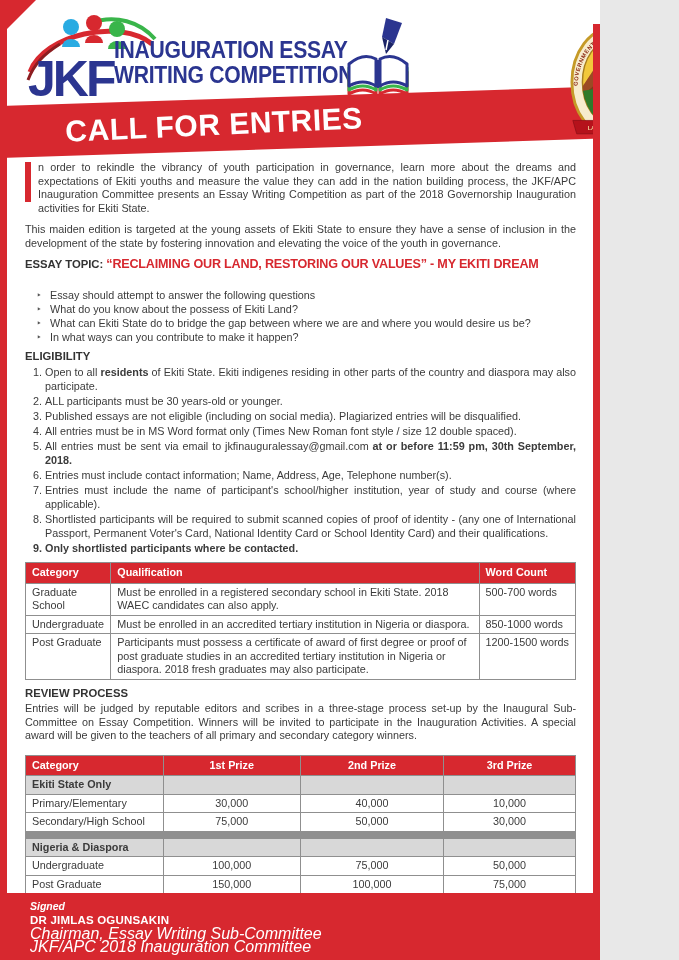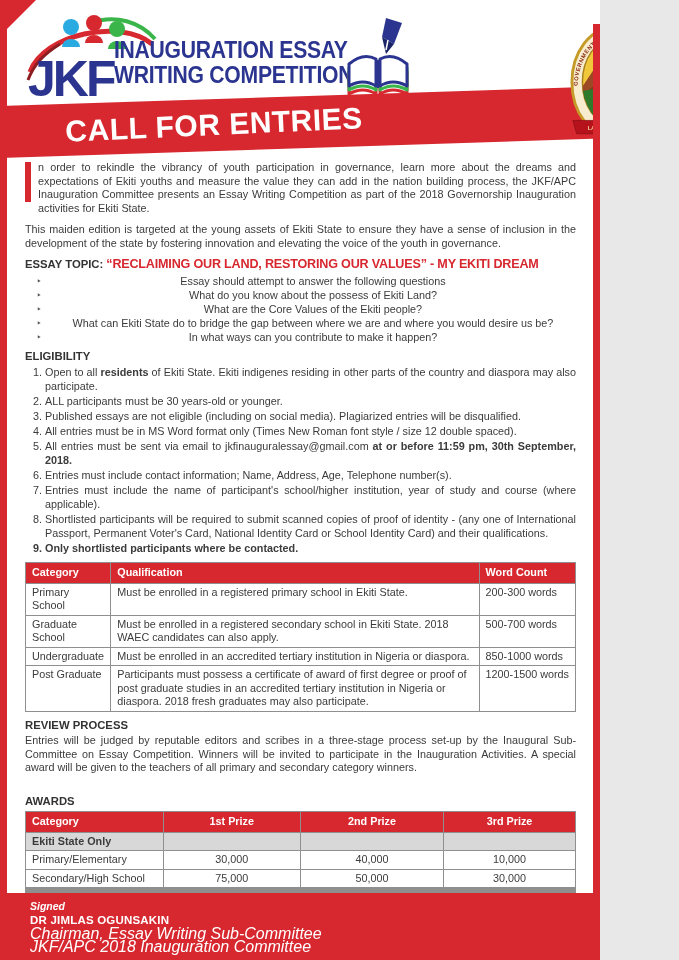--- a/index.html
+++ b/index.html
@@ -27,24 +27,24 @@
   .seal{position:absolute;left:570px;top:24px;z-index:4;}
 
   .banner-text{position:absolute;left:46px;top:108px;width:336px;z-index:3;text-align:center;
     color:#fff;font-weight:bold;font-size:30px;letter-spacing:0.5px;transform:rotate(-2.6deg);white-space:nowrap;}
 
   
   .content{position:absolute;left:25px;right:24px;top:161px;z-index:2;color:var(--ink);font-size:10.8px;line-height:13.5px;}
   .dropbar{float:left;width:6px;height:40px;background:var(--red);margin:1px 7px 0 0;}
   p.para{margin:0 0 8px;text-align:justify;}
 
-  .topic-line{margin:2px 0 2px;white-space:nowrap;}
+  .topic-line{margin:2px 0 16px;white-space:nowrap;}
   .topic-label{font-weight:bold;color:#333;font-size:11.3px;}
   .topic-title{font-weight:bold;color:var(--red);font-size:12.6px;letter-spacing:-0.2px;}
-  ul.qs{list-style:none;margin:1px 0 6px;padding:0 0 0 12px;text-align:center;}
+  ul.qs{list-style:none;margin:1px 0 6px;padding:0 0 0 12px;}
   ul.qs li{position:relative;padding-left:13px;line-height:14px;}
   ul.qs li::before{content:"‣";position:absolute;left:0;top:0;color:#555;font-size:11px;}
 
   h3.sec{font-size:11.3px;font-weight:bold;color:#333;margin:5px 0 2px;}
   ol.elig{margin:0 0 7px;padding-left:20px;}
   ol.elig li{text-align:justify;margin-bottom:1px;line-height:14px;}
   .b{font-weight:bold;}
 
   table{width:100%;border-collapse:collapse;font-size:10.8px;color:var(--ink);}
   th,td{border:1px solid var(--border);padding:2px 6px;text-align:left;vertical-align:top;line-height:13.5px;}
@@ -145,21 +145,20 @@
 
     <p class="para">This maiden edition is targeted at the young assets of Ekiti State to ensure they have a sense of inclusion in the development of the state by fostering innovation and elevating the voice of the youth in governance.</p>
 
     <div class="topic-line">
       <span class="topic-label">ESSAY TOPIC:</span>
       <span class="topic-title">“RECLAIMING OUR LAND, RESTORING OUR VALUES” - MY EKITI DREAM</span>
     </div>
     <ul class="qs">
       <li>Essay should attempt to answer the following questions</li>
       <li>What do you know about the possess of Ekiti Land?</li>
-      <li>What are the Core Values of the Ekiti people?</li>
       <li>What can Ekiti State do to bridge the gap between where we are and where you would desire us be?</li>
       <li>In what ways can you contribute to make it happen?</li>
     </ul>
 
     <h3 class="sec">ELIGIBILITY</h3>
     <ol class="elig">
       <li><span>Open to all </span><span class="b">residents</span><span> of Ekiti State. Ekiti indigenes residing in other parts of the country and diaspora may also participate.</span></li>
       <li>ALL participants must be 30 years-old or younger.</li>
       <li>Published essays are not eligible (including on social media). Plagiarized entries will be disqualified.</li>
       <li>All entries must be in MS Word format only (Times New Roman font style / size 12 double spaced).</li>
@@ -178,46 +177,40 @@
         </colgroup>
       <thead>
         <tr>
           <th>Category</th>
           <th>Qualification</th>
           <th>Word Count</th>
         </tr>
       </thead>
       <tbody>
         <tr>
-          <td>Primary School</td>
-          <td>Must be enrolled in a registered primary school in Ekiti State.</td>
-          <td class="wc">200-300 words</td>
-        </tr>
-        <tr>
           <td>Graduate School</td>
           <td>Must be enrolled in a registered secondary school in Ekiti State. 2018 WAEC candidates can also apply.</td>
           <td class="wc">500-700 words</td>
         </tr>
         <tr>
           <td>Undergraduate</td>
           <td>Must be enrolled in an accredited tertiary institution in Nigeria or diaspora.</td>
           <td class="wc">850-1000 words</td>
         </tr>
         <tr>
           <td>Post Graduate</td>
           <td>Participants must possess a certificate of award of first degree or proof of post graduate studies in an accredited tertiary institution in Nigeria or diaspora. 2018 fresh graduates may also participate.</td>
           <td class="wc">1200-1500 words</td>
         </tr>
       </tbody>
     </table>
 
     <h3 class="sec">REVIEW PROCESS</h3>
-    <p class="para" style="margin-bottom:20px">Entries will be judged by reputable editors and scribes in a three-stage process set-up by the Inaugural Sub-Committee on Essay Competition. Winners will be invited to participate in the Inauguration Activities. A special award will be given to the teachers of all primary and secondary category winners.</p>
-
-    <h3 class="sec">AWARDS</h3>
+    <p class="para" style="margin-bottom:12px">Entries will be judged by reputable editors and scribes in a three-stage process set-up by the Inaugural Sub-Committee on Essay Competition. Winners will be invited to participate in the Inauguration Activities. A special award will be given to the teachers of all primary and secondary category winners.</p>
+
     <table class="awards">
       <colgroup>
           <col style="width:25%">
           <col style="width:25%">
           <col style="width:26%">
           <col style="width:24%">
         </colgroup>
       <thead>
         <tr>
           <th>Category</th>

